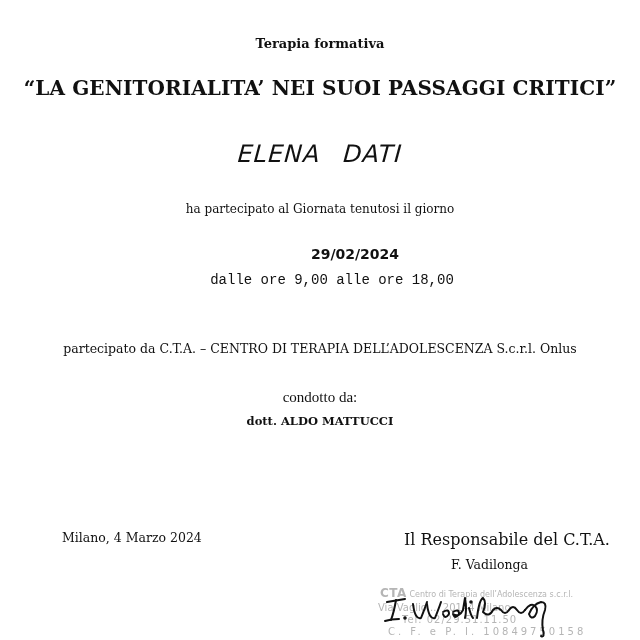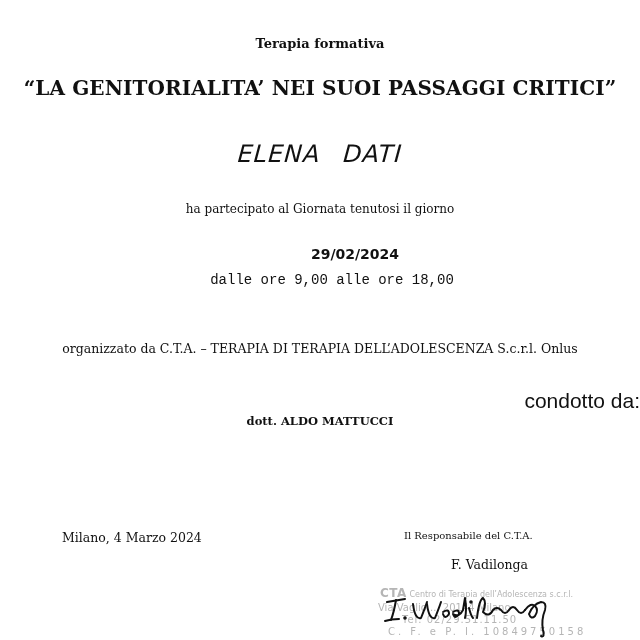--- a/index.html
+++ b/index.html
@@ -58,41 +58,40 @@
       font-size: 14px;
       padding-left: 12px;
     }
     .organizer {
       top: 341px;
       font-family: "DejaVu Serif", serif;
       font-size: 12.5px;
     }
     .conducted-label {
       top: 389px;
-      font-family: Liberation Sans, sans-serif;
-      font-size: 21px;
-      text-align: right;
+      font-family: Liberation Serif, serif;
+      font-size: 15px;
     }
     .conductor {
       top: 414px;
       font-family: "DejaVu Serif", serif;
       font-weight: bold;
       font-size: 11.5px;
     }
     .place-date {
       top: 530px;
       left: 62px;
       font-family: "DejaVu Serif", serif;
       font-size: 12.5px;
     }
     .signatory-role {
       top: 530px;
       left: 404px;
       font-family: "DejaVu Serif", serif;
-      font-size: 10px;
+      font-size: 16px;
     }
     .signatory-name {
       top: 557px;
       left: 451px;
       font-family: "DejaVu Serif", serif;
       font-size: 12.5px;
     }
 
     
     .stamp {
@@ -137,21 +136,21 @@
   <div class="abs center event-title">“LA GENITORIALITA’ NEI SUOI PASSAGGI CRITICI”</div>
 
   <div class="abs center participant">ELENA DATI</div>
 
   <div class="abs center participation-text">ha partecipato al Giornata tenutosi il giorno</div>
 
   <div class="abs center event-date">29/02/2024</div>
 
   <div class="abs center event-hours">dalle ore 9,00 alle ore 18,00</div>
 
-  <div class="abs center organizer">organizzato da C.T.A. – TERAPIA DI TERAPIA DELL’ADOLESCENZA S.c.r.l. Onlus</div>
+  <div class="abs center organizer">partecipato da C.T.A. – CENTRO DI TERAPIA DELL’ADOLESCENZA S.c.r.l. Onlus</div>
 
   <div class="abs center conducted-label">condotto da:</div>
 
   <div class="abs center conductor">dott. ALDO MATTUCCI</div>
 
   <div class="abs place-date">Milano, 4 Marzo 2024</div>
 
   <div class="abs signatory-role">Il Responsabile del C.T.A.</div>
 
   <div class="abs signatory-name">F. Vadilonga</div>

